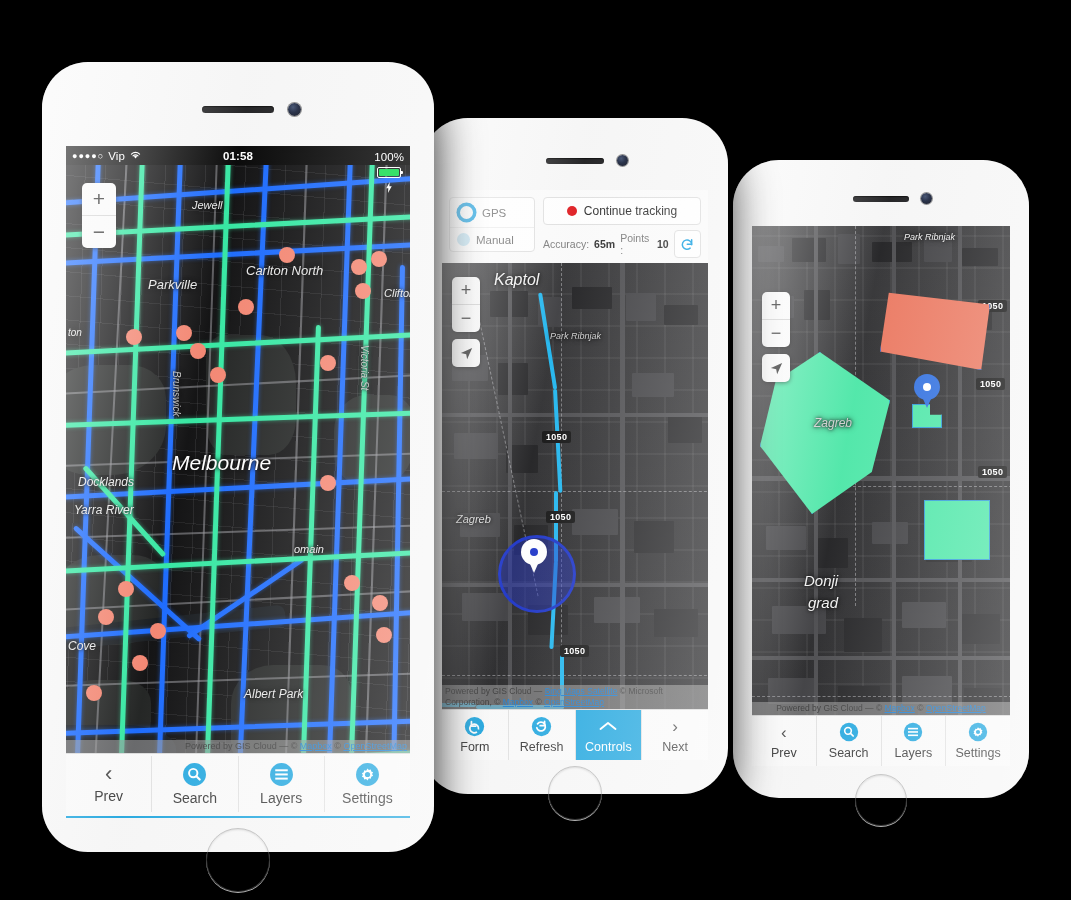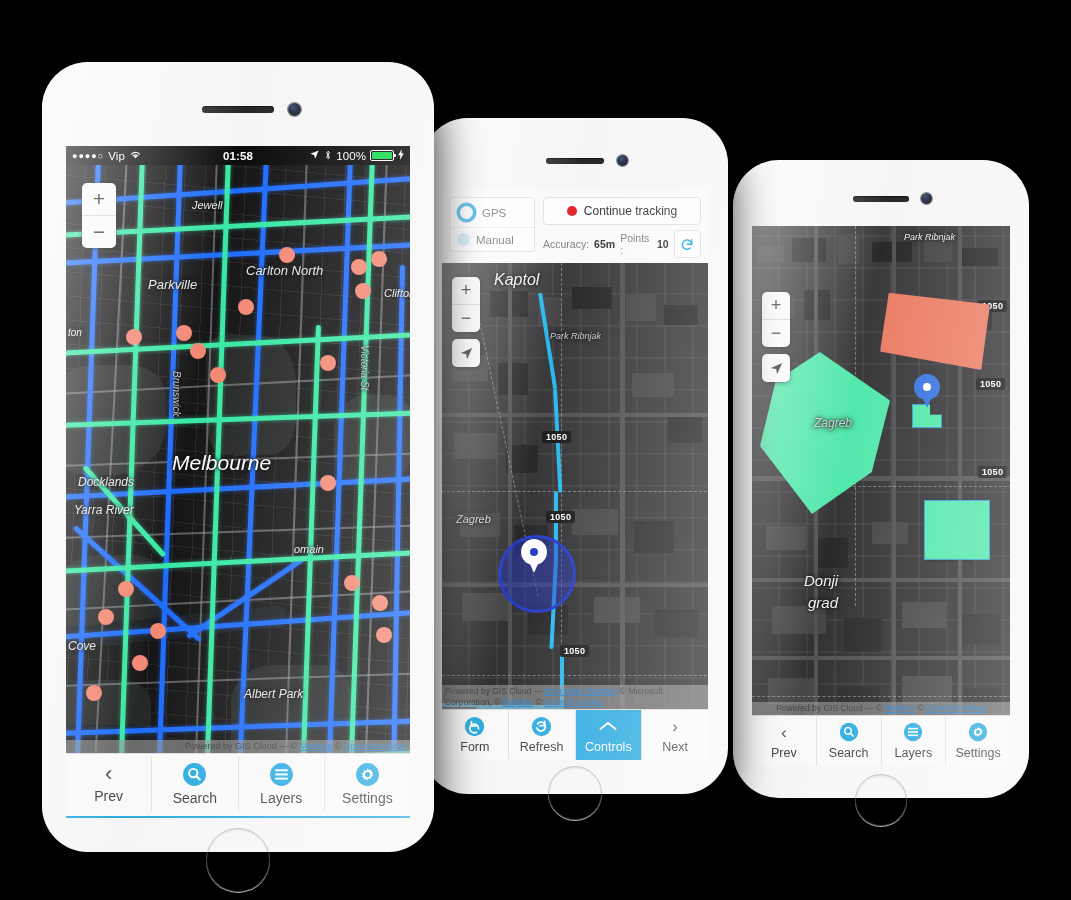--- a/index.html
+++ b/index.html
@@ -39,21 +39,21 @@
   #phone3 .speaker{top:36px;width:56px;height:6px;}
   #phone3 .camera{left:calc(50% + 40px);top:33px;width:11px;height:11px;}
   #phone3 .home{top:614px;width:50px;height:50px;}
 
   
   .statusbar{position:relative;height:19px;background:#000;color:#fff;font-size:11.5px;
              display:flex;align-items:center;padding:0 6px;letter-spacing:.1px;}
   .sb-left{display:flex;align-items:center;gap:4px;}
   .sb-dots{letter-spacing:1px;font-size:9px;}
   .sb-time{position:absolute;left:0;right:0;text-align:center;font-size:11.5px;font-weight:600;}
-  .sb-right{margin-left:auto;display:flex;align-items:center;gap:4px;position:relative;z-index:2;}
+  .sb-right{margin-left:auto;display:flex;align-items:center;gap:4px;position:relative;z-index:2;flex-direction:column;}
   .batt{display:inline-block;width:22px;height:9.5px;border:1px solid #fff;border-radius:2px;position:relative;}
   .batt i{position:absolute;left:1px;top:1px;bottom:1px;right:1px;background:#38e06a;border-radius:1px;display:block;}
   .batt::after{content:"";position:absolute;right:-3px;top:3px;width:2px;height:3.5px;background:#fff;border-radius:0 1px 1px 0;}
 
   
   .map-dark{position:relative;flex:1;background:#0a0a0b;overflow:hidden;}
   .mp-bg{position:absolute;inset:0;
     background:
       repeating-linear-gradient(92deg,transparent 0 19px,rgba(128,128,132,.16) 19px 20px),
       repeating-linear-gradient(5deg,transparent 0 23px,rgba(128,128,132,.14) 23px 24px),

